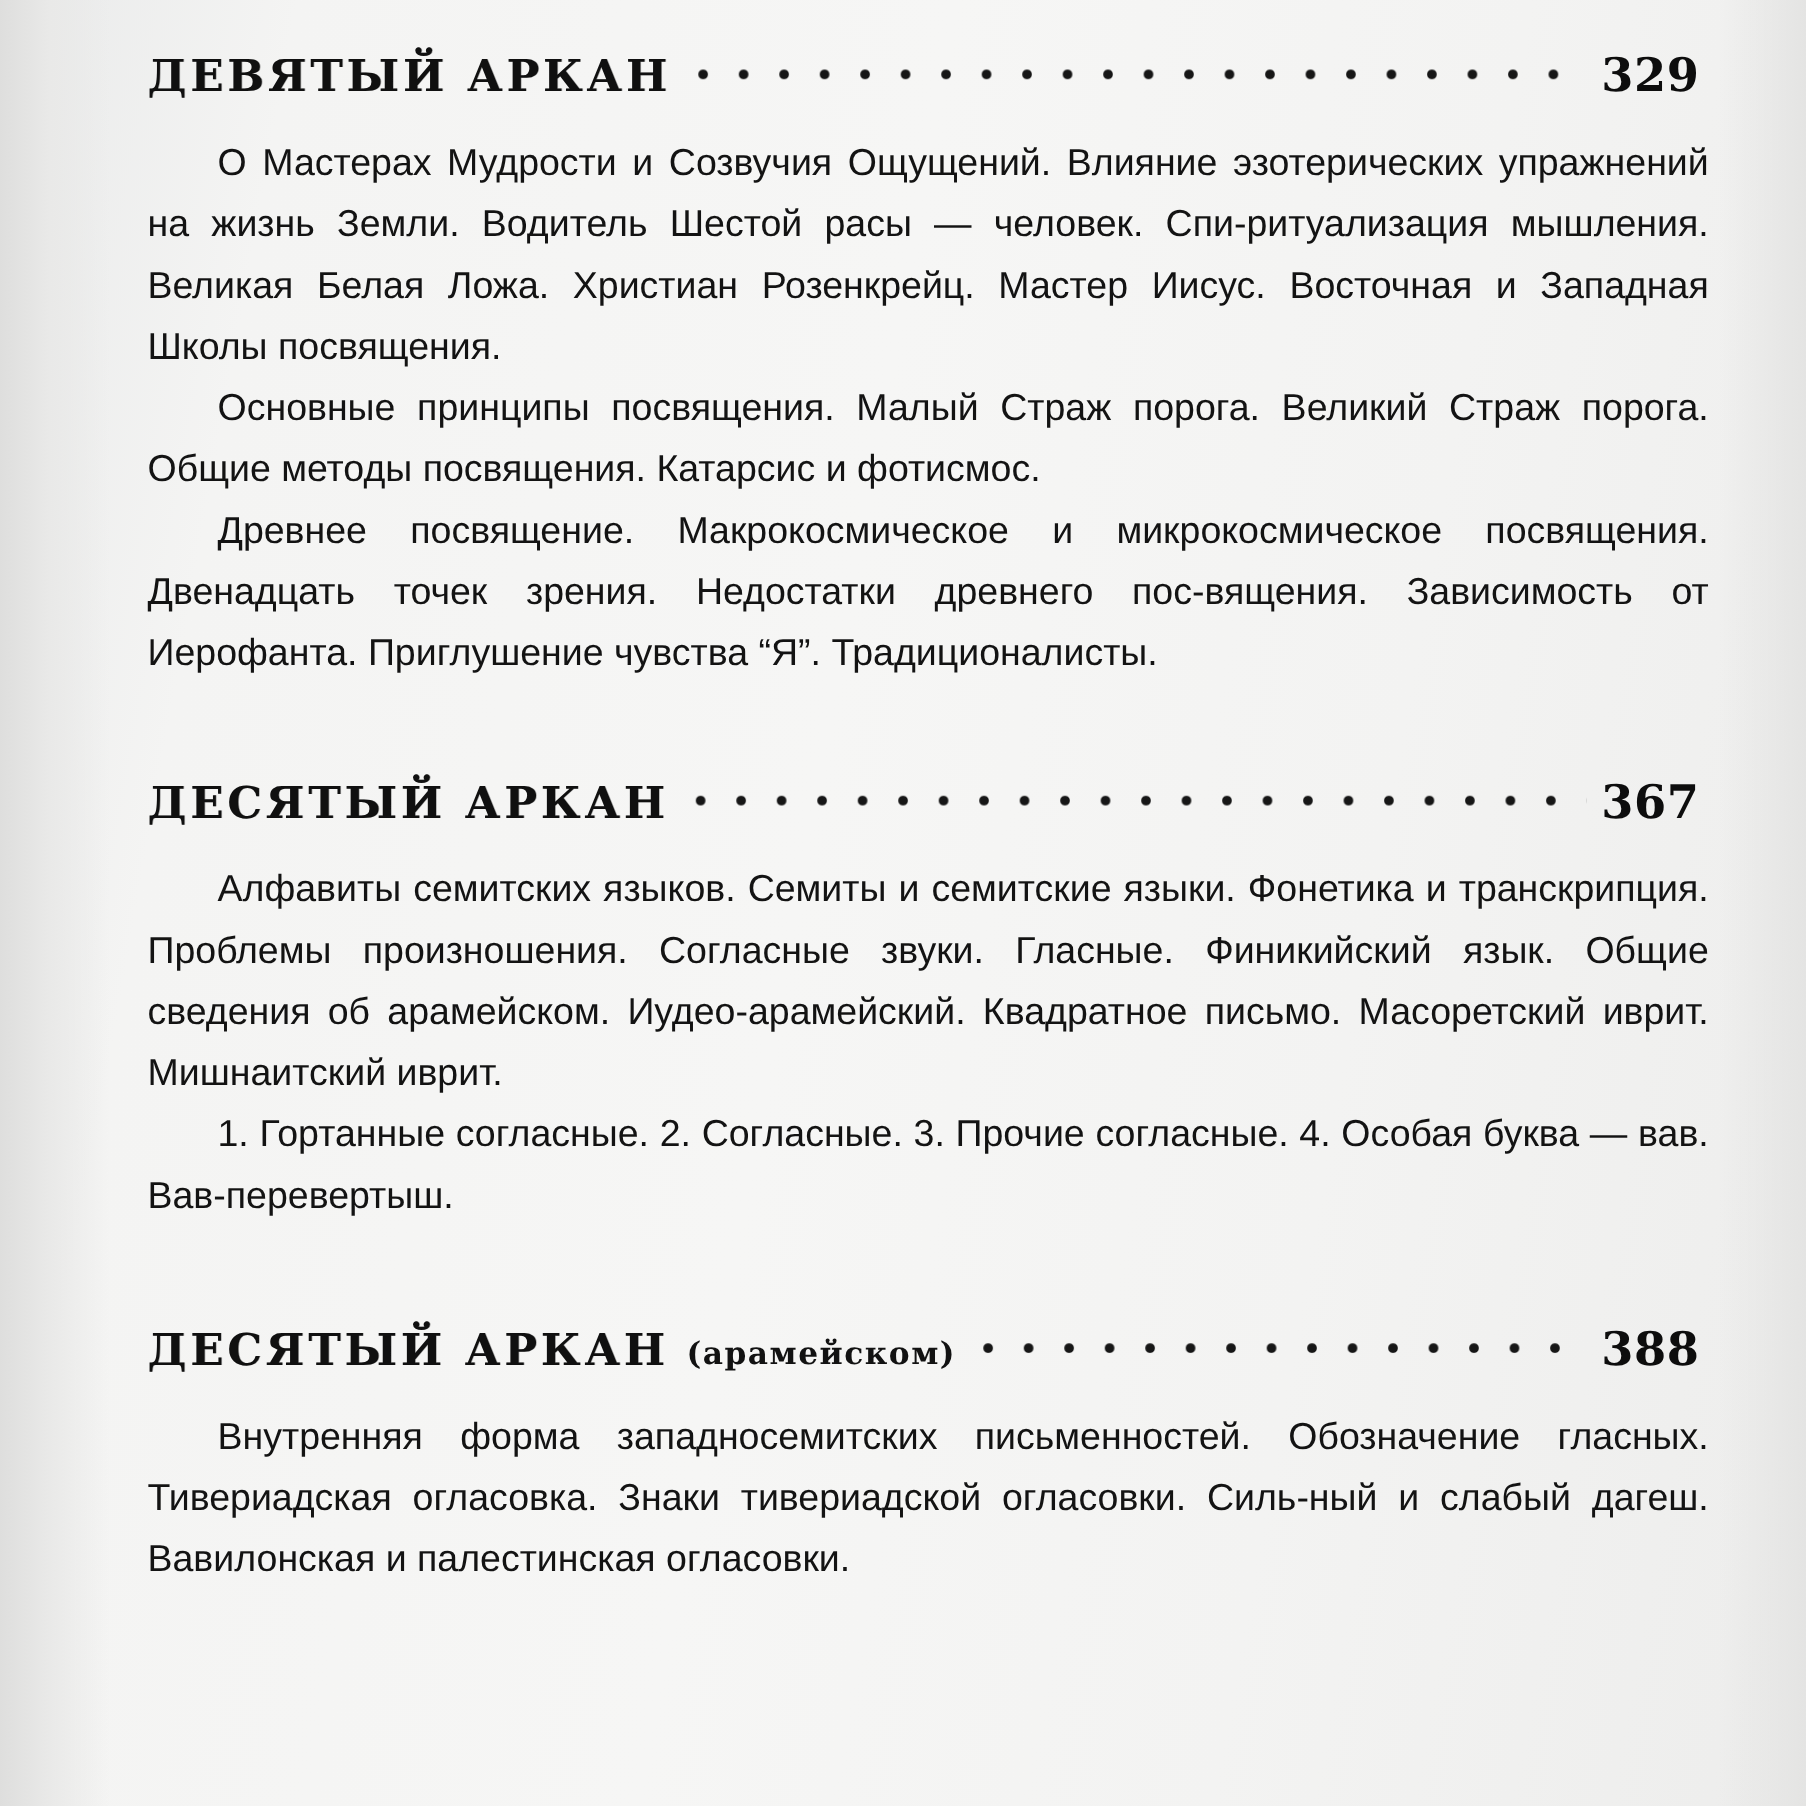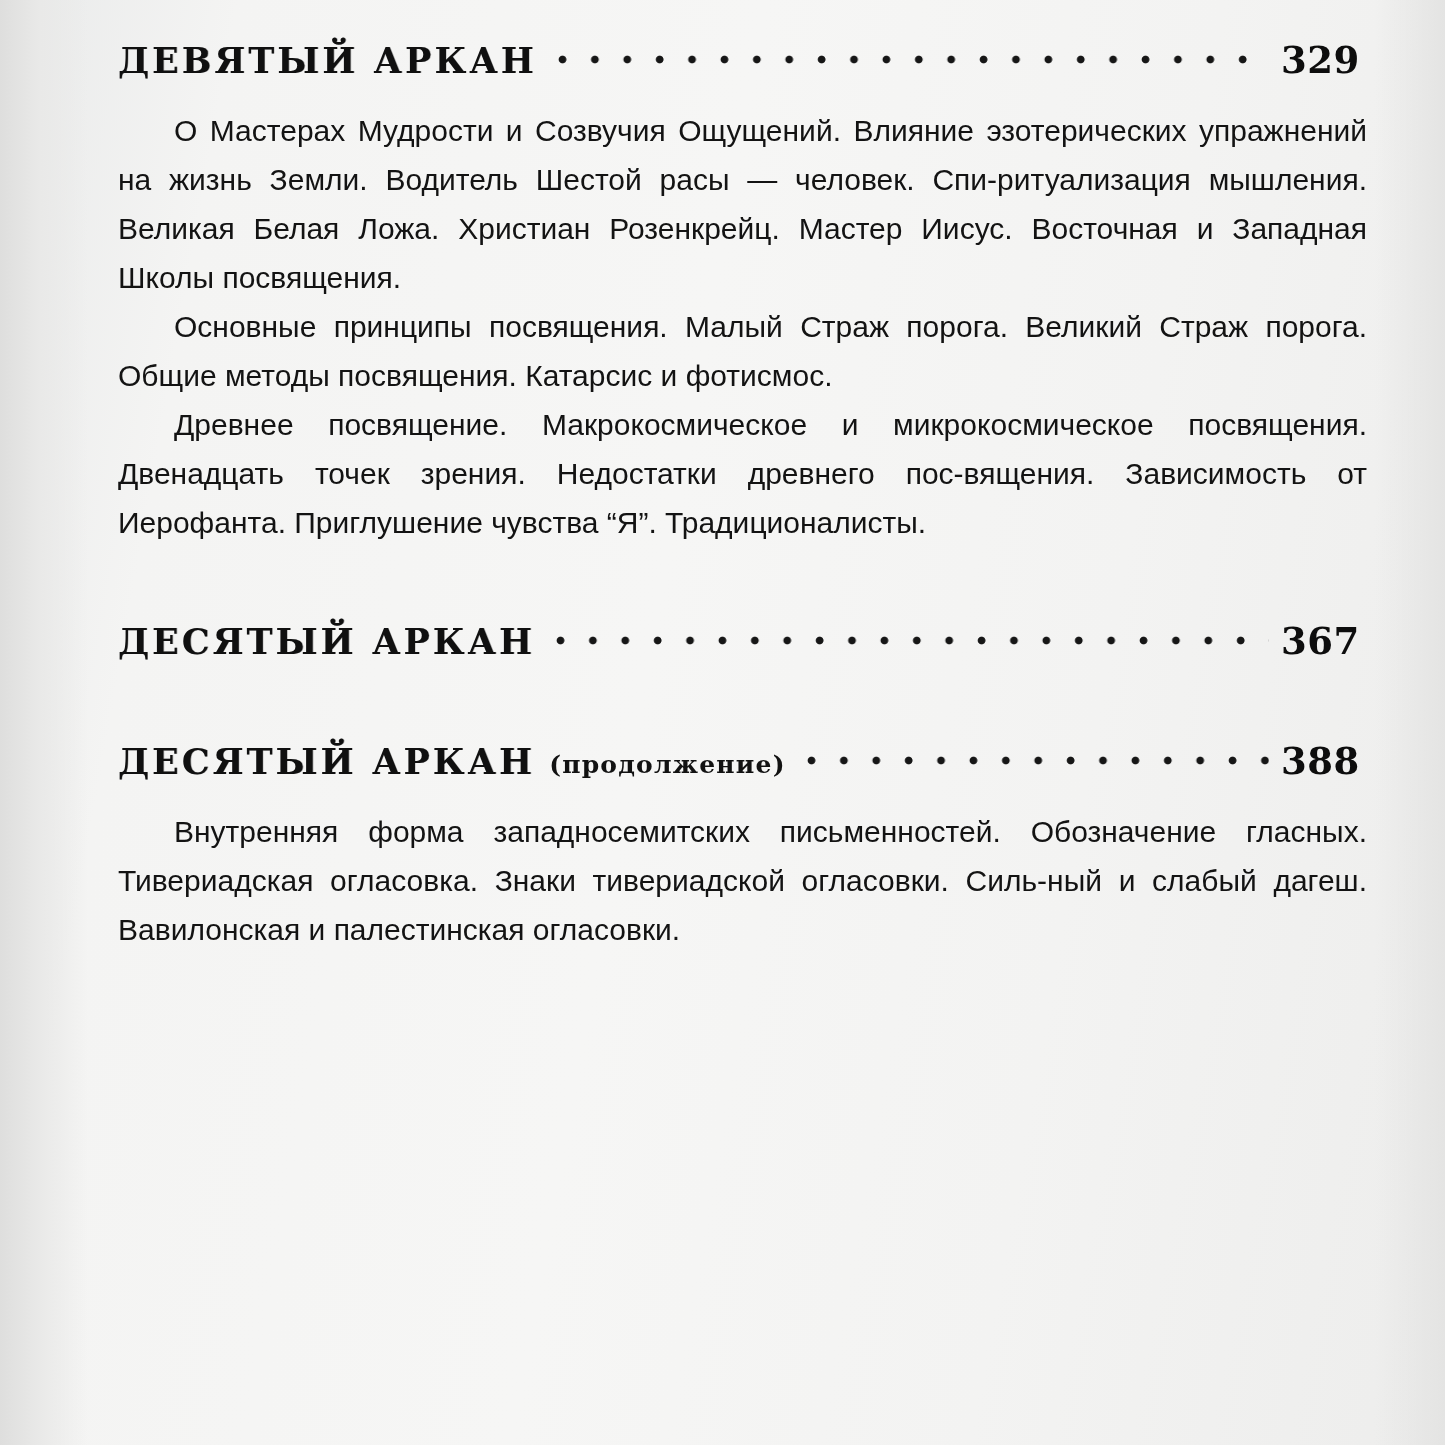--- a/index.html
+++ b/index.html
@@ -149,28 +149,30 @@
 
     <div class="block">
       <div class="entry-head sec2-head">
         <span class="entry-title">ДЕСЯТЫЙ АРКАН</span>
         <span class="leader">
           <span class="leader-dots"></span>
         </span>
         <span class="entry-page">367</span>
       </div>
 
+      <p class="para first">Алфавиты семитских языков. Семиты и семитские языки. Фонетика и транскрипция. Проблемы произношения. Согласные звуки. Гласные. Финикийский язык. Общие сведения об арамейском. Иудео-арамейский. Квадратное письмо. Масоретский иврит. Мишнаитский иврит.</p>
+      <p class="para">1. Гортанные согласные. 2. Согласные. 3. Прочие согласные. 4. Особая буква — вав. Вав-перевертыш.</p>
     </div>
 
     <div class="gap-after-entry2"></div>
 
     <div class="block">
       <div class="entry-head">
         <span class="entry-title">ДЕСЯТЫЙ АРКАН</span>
-        <span class="entry-subtitle">(продолжение)</span>
+        <span class="entry-subtitle">(арамейском)</span>
         <span class="leader">
           <span class="leader-dots"></span>
         </span>
         <span class="entry-page">388</span>
       </div>
 
       <p class="para first">Внутренняя форма западносемитских письменностей. Обозначение гласных. Тивериадская огласовка. Знаки тивериадской огласовки. Силь-ный и слабый дагеш. Вавилонская и палестинская огласовки.</p>
     </div>
 
   </div>

